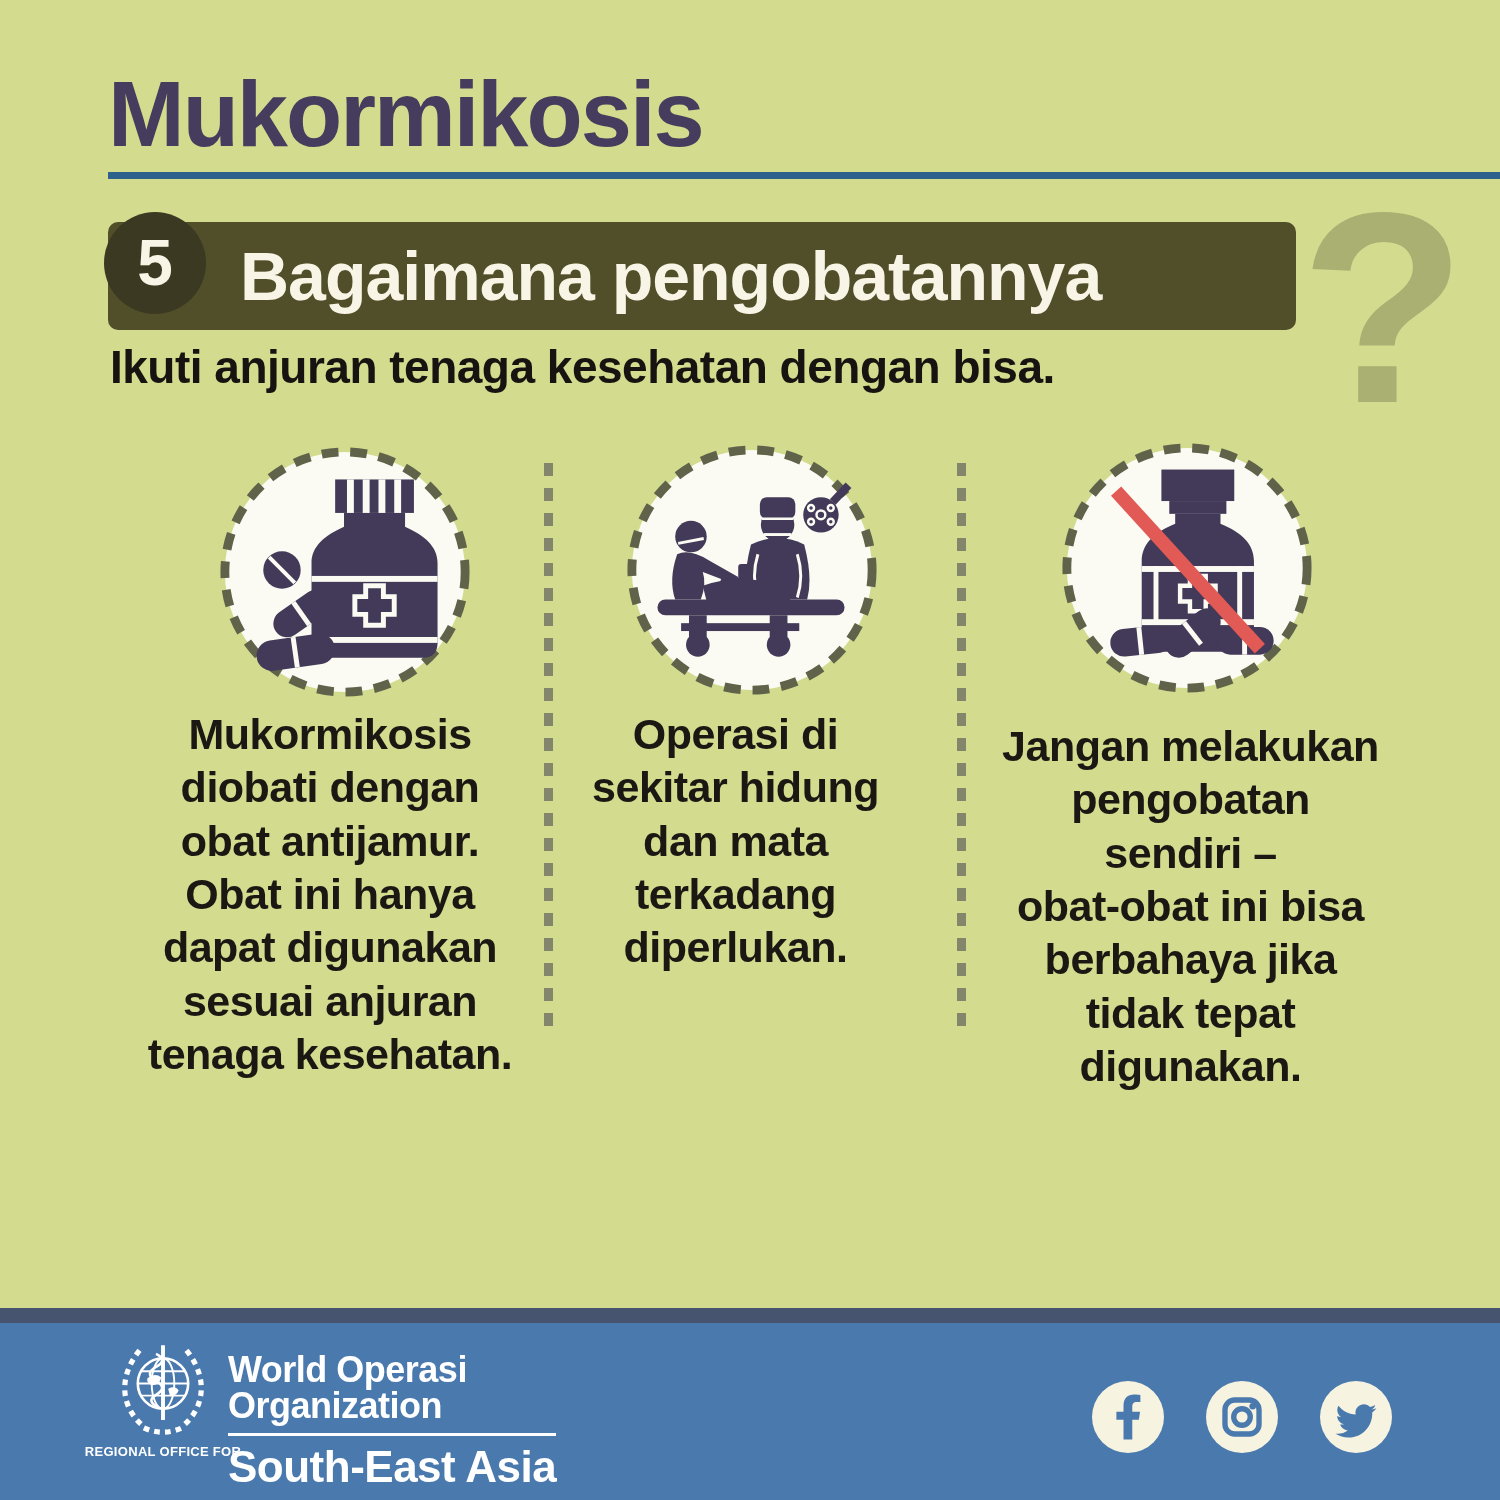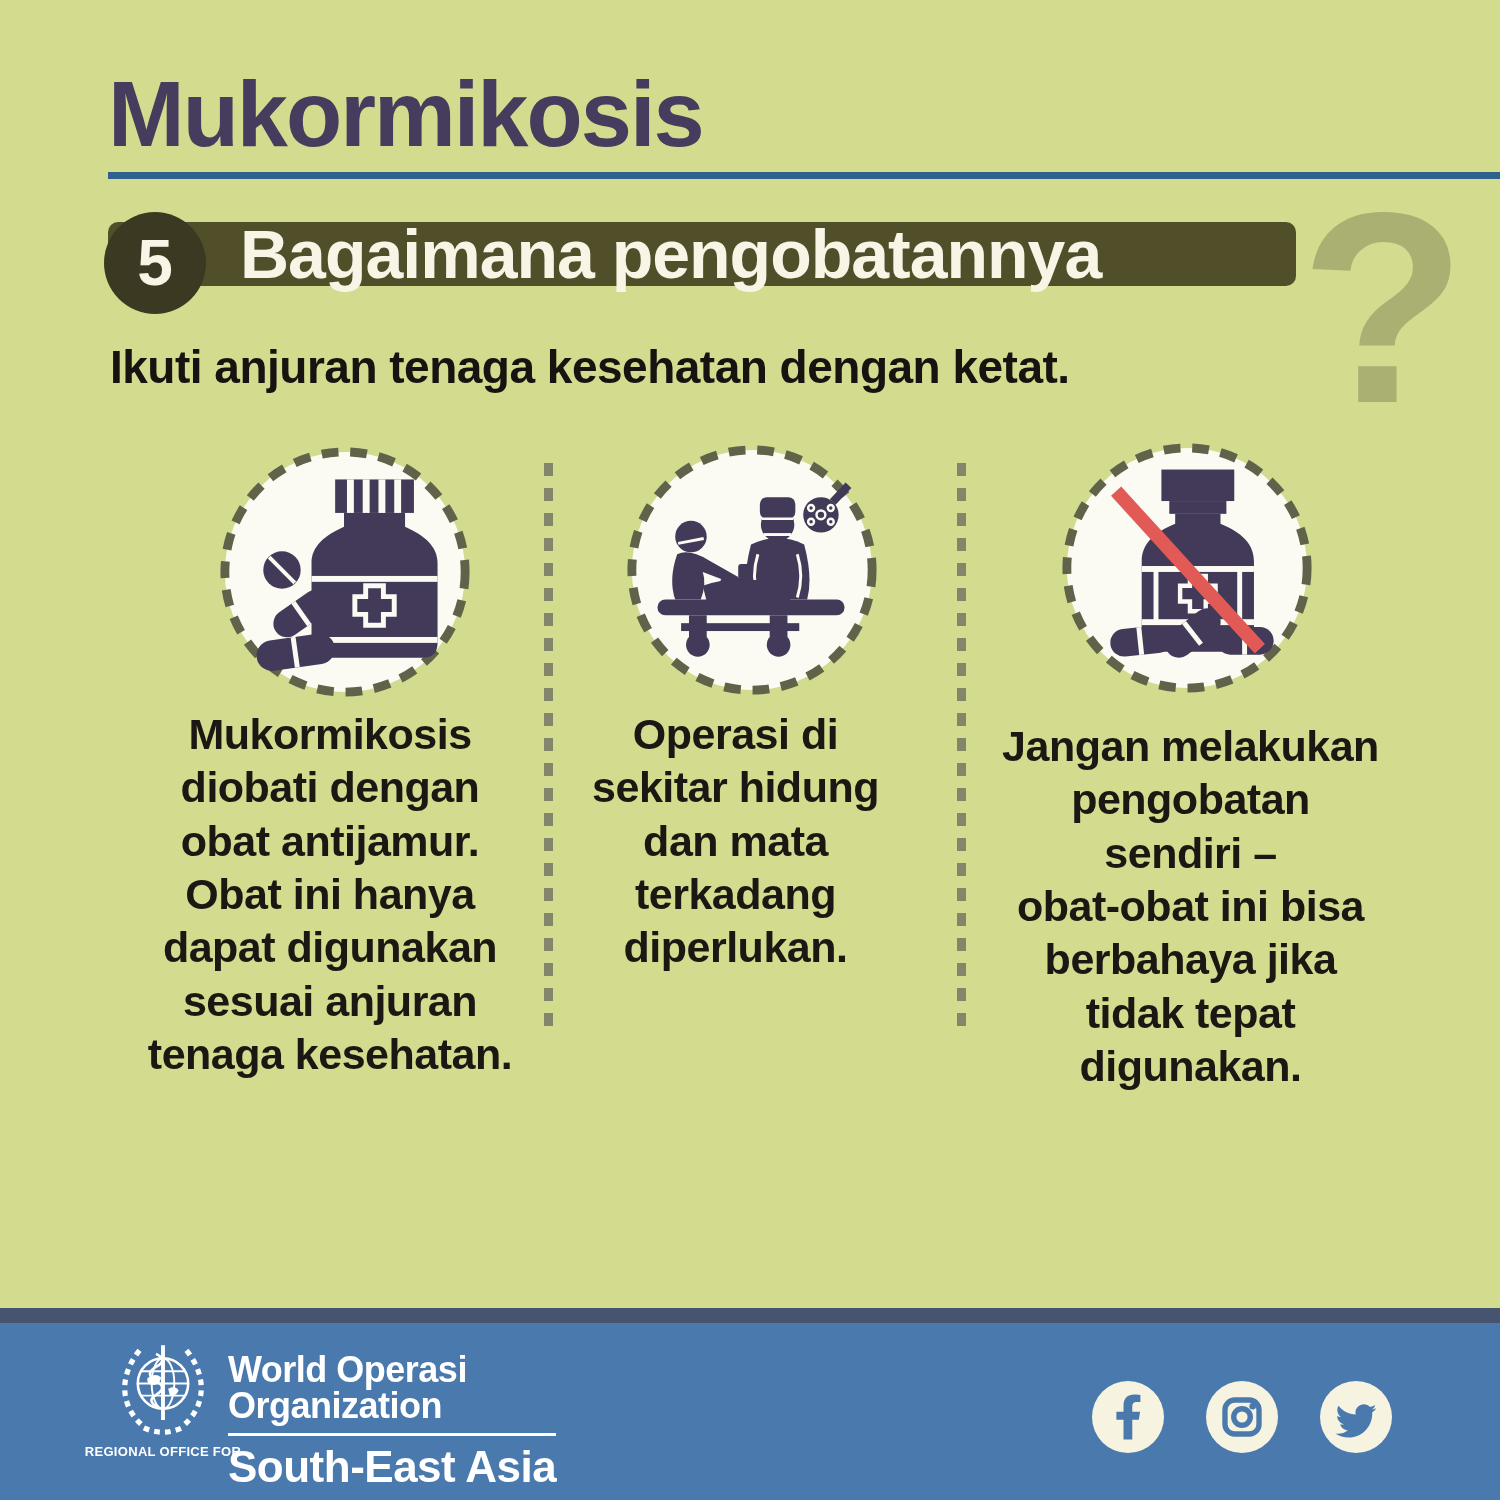--- a/index.html
+++ b/index.html
@@ -6,21 +6,21 @@
   .poster{
     position:relative;width:1500px;height:1500px;overflow:hidden;
     background:#d2db8e;font-family:"Liberation Sans",sans-serif;
   }
   .title{
     position:absolute;left:108px;top:66px;font-size:92px;font-weight:bold;
     color:#453c5e;letter-spacing:-2px;line-height:1.05;
   }
   .title-rule{position:absolute;left:108px;right:0;top:172px;height:7px;background:#2e618c;}
   .banner{
-    position:absolute;left:108px;top:222px;width:1188px;height:64px;background:#514f2a;
+    position:absolute;left:108px;top:222px;width:1188px;height:108px;background:#514f2a;
     border-radius:10px;display:flex;align-items:center;box-sizing:border-box;padding-left:132px;
   }
   .banner-text{color:#f8f4e6;font-size:68px;font-weight:bold;letter-spacing:-1px;white-space:nowrap;}
   .banner-badge{
     position:absolute;left:104px;top:212px;width:102px;height:102px;border-radius:50%;
     background:#3b3921;display:flex;align-items:center;justify-content:center;
     color:#f8f4e6;font-size:64px;font-weight:bold;
   }
   .big-qmark{
     position:absolute;left:1300px;top:186px;font-size:272px;font-weight:bold;
@@ -67,21 +67,21 @@
 
   <div class="title">Mukormikosis</div>
   <div class="title-rule"></div>
 
   <div class="banner">
     <span class="banner-text">Bagaimana pengobatannya</span>
   </div>
   <div class="banner-badge">5</div>
   <div class="big-qmark">?</div>
 
-  <div class="subtitle">Ikuti anjuran tenaga kesehatan dengan ketat.</div>
+  <div class="subtitle">Ikuti anjuran tenaga kesehatan dengan bisa.</div>
 
   <div class="icon-circle" id="circle-1">
     <svg viewBox="0 0 260 260" width="256" height="256">
       <circle cx="130" cy="130" r="122" fill="#fcfbf3" stroke="#60634a" stroke-width="9" stroke-dasharray="17 12"></circle>
       <g transform="translate(32,28)" fill="#423a58">
         <rect x="88" y="8" width="80" height="34"></rect>
         <g fill="#fcfbf3">
           <rect x="100" y="8" width="7" height="34"></rect>
           <rect x="116" y="8" width="7" height="34"></rect>
           <rect x="132" y="8" width="7" height="34"></rect>

